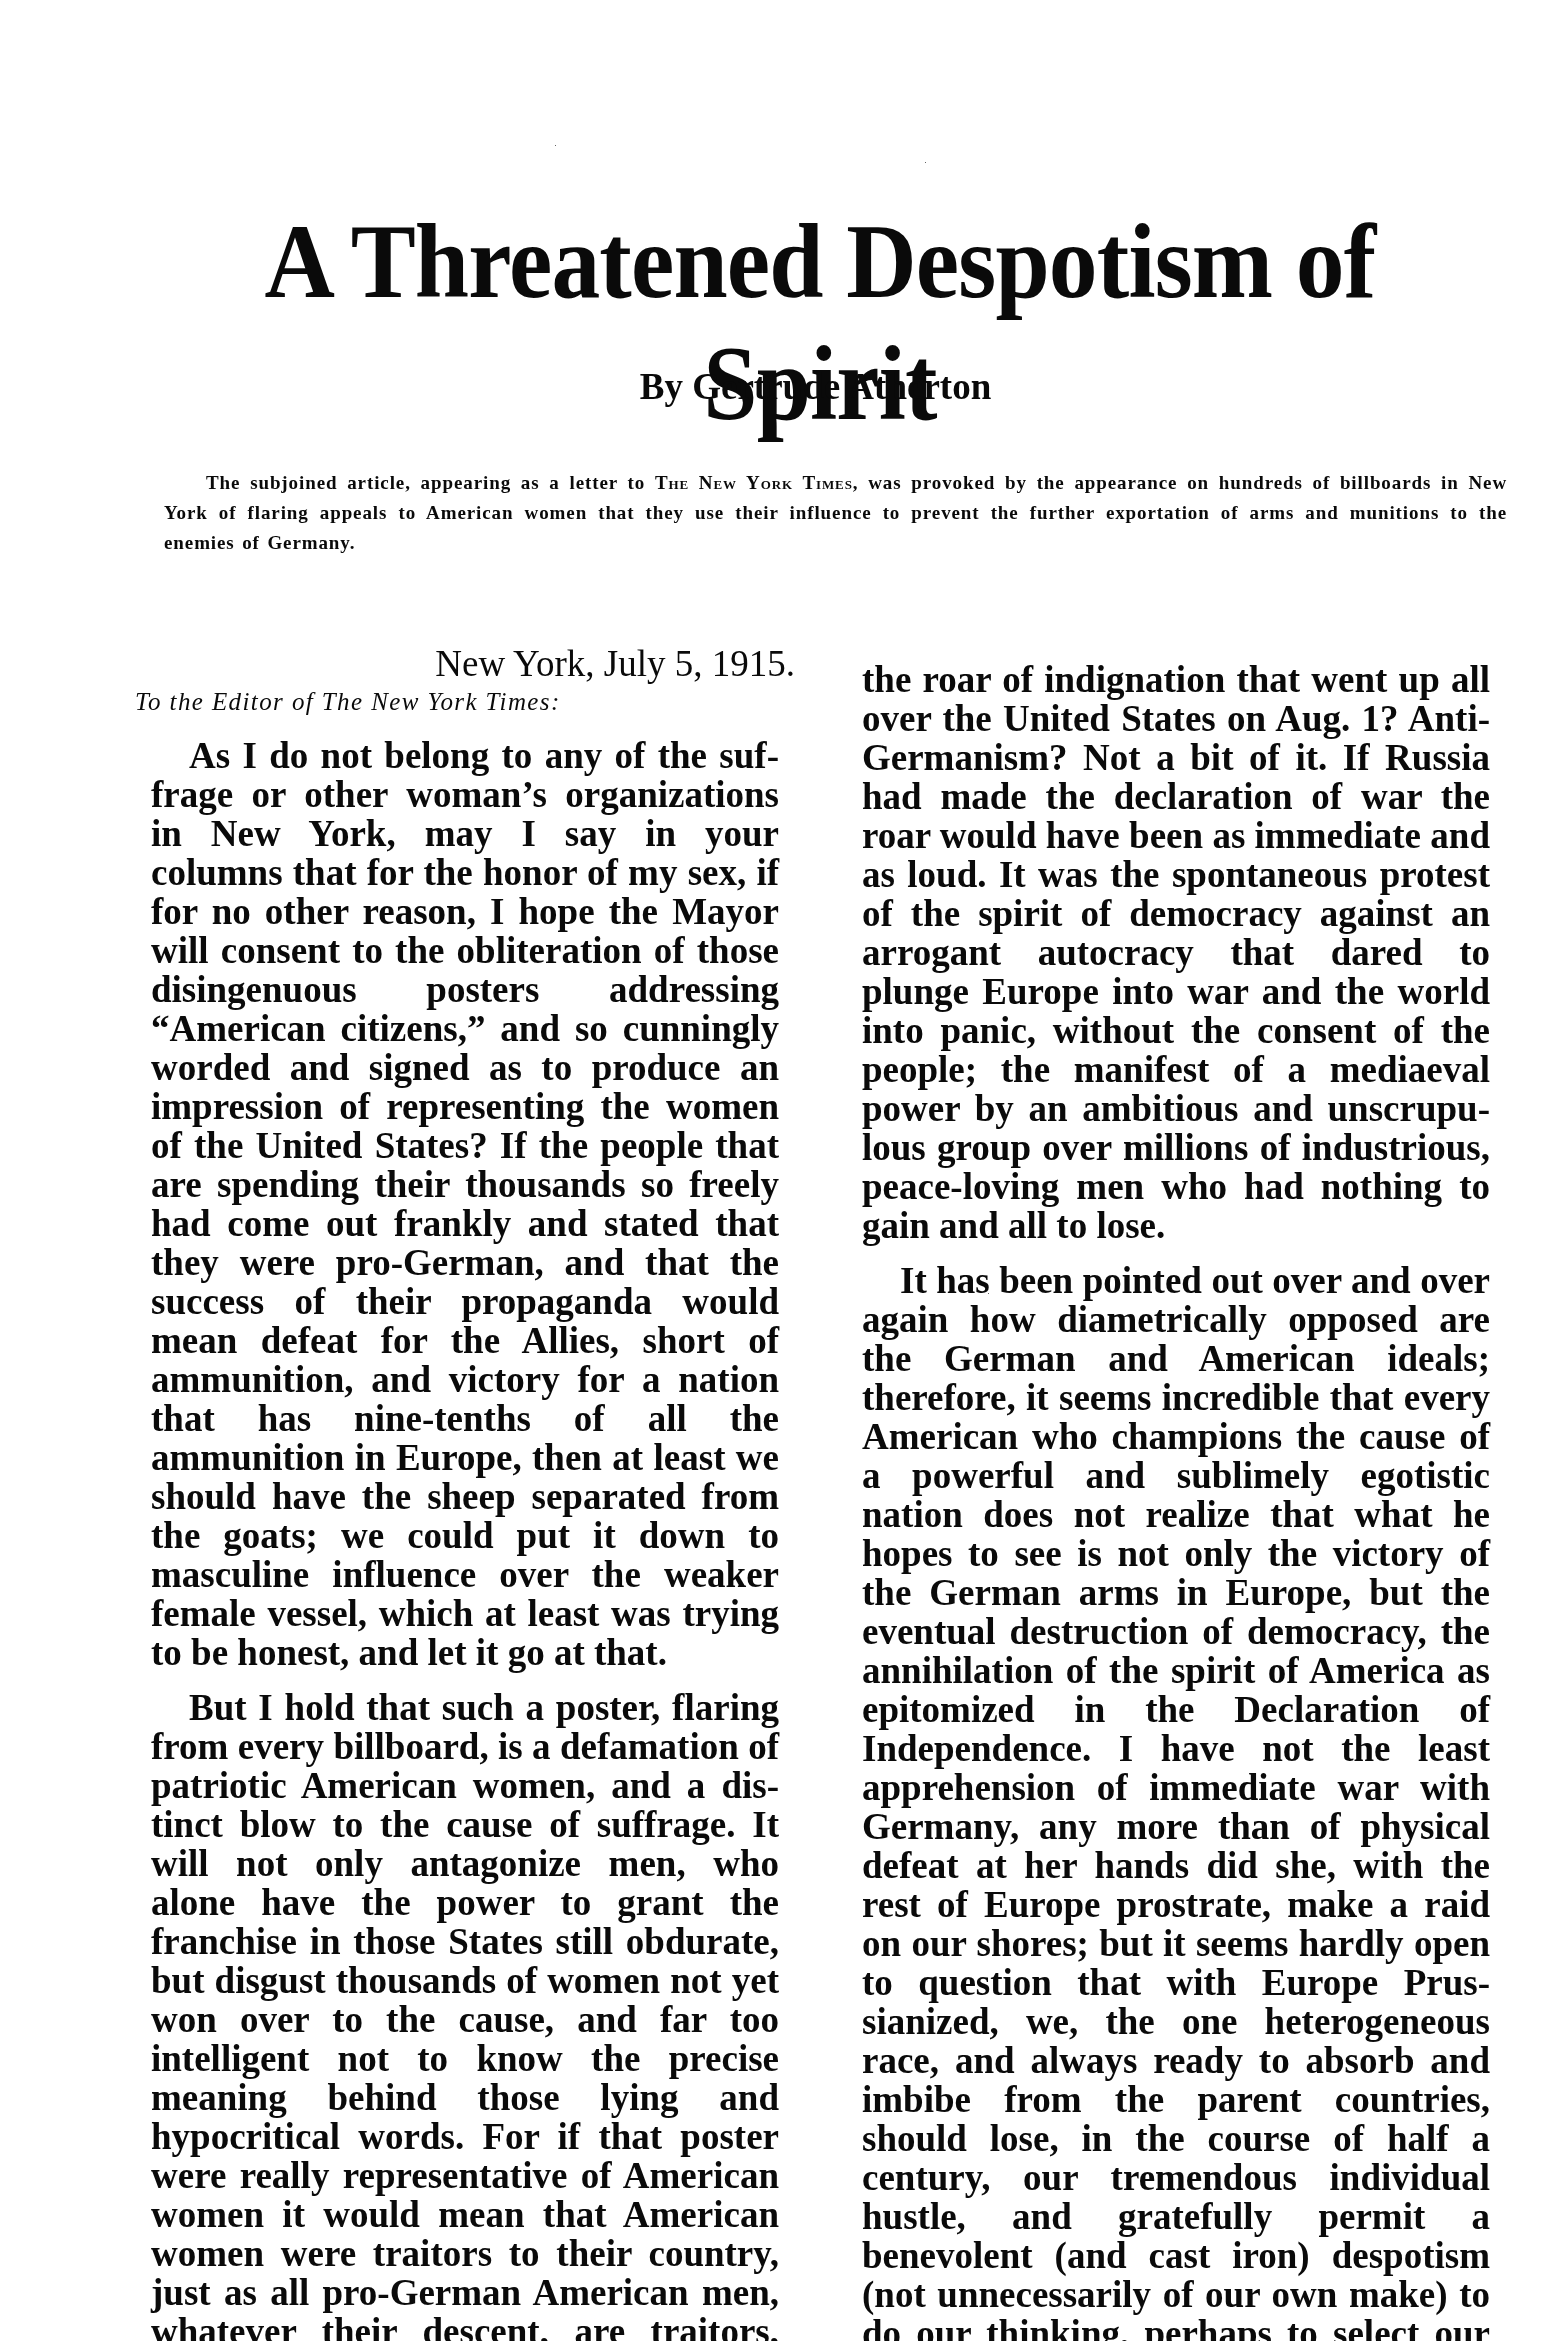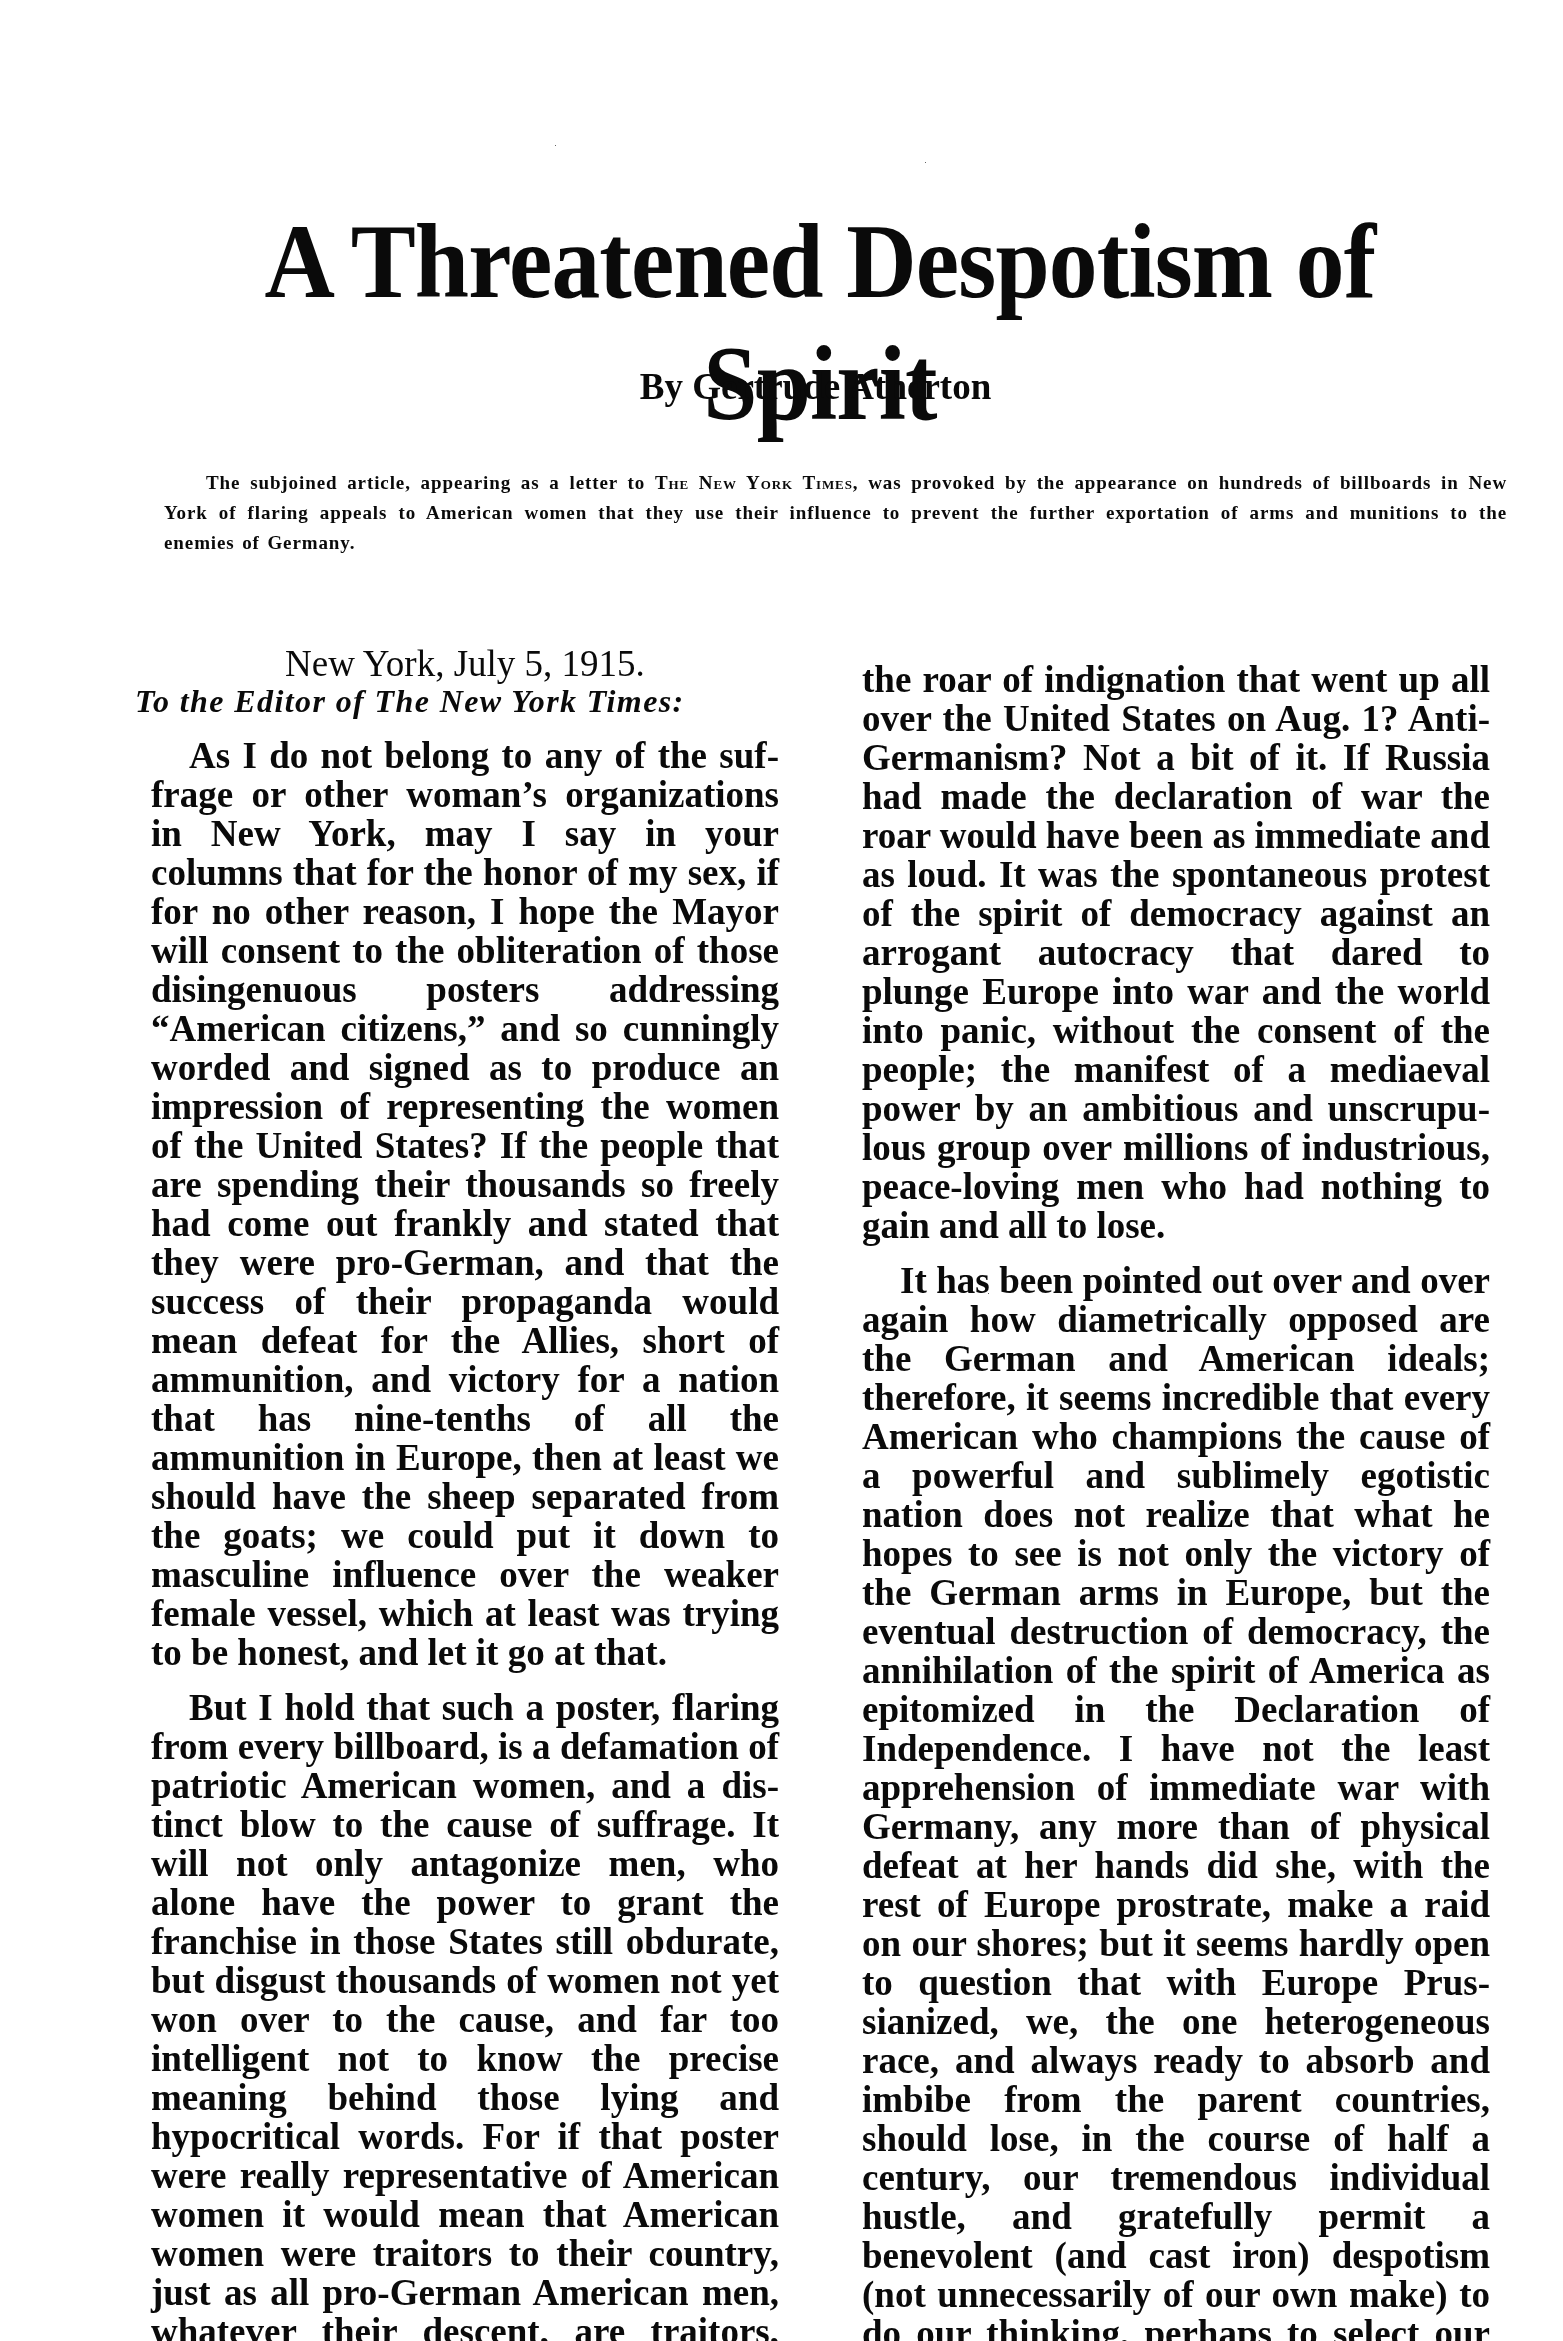--- a/index.html
+++ b/index.html
@@ -67,30 +67,30 @@
   .col {
     position: absolute;
     top: 644px;
     width: 660px;
     font-size: 37px;
     line-height: 39px;
   }
   .col-left { left: 135px; }
   .col-right { left: 846px; }
   .dateline {
-    text-align: center;
+    text-align: right;
     margin: 0;
     padding-right: 0;
     font-size: 37px;
     line-height: 39px;
   }
   .salutation {
     font-style: italic;
-    font-weight: bold;
-    font-size: 32px;
+    font-weight: normal;
+    font-size: 25px;
     line-height: 37px;
     margin: 0 0 2.8px 0;
     letter-spacing: 1.4px;
   }
   .para {
     margin: 16px;
     text-align: justify;
     text-indent: 38px;
     hyphens: manual;
     font-weight: bold;

